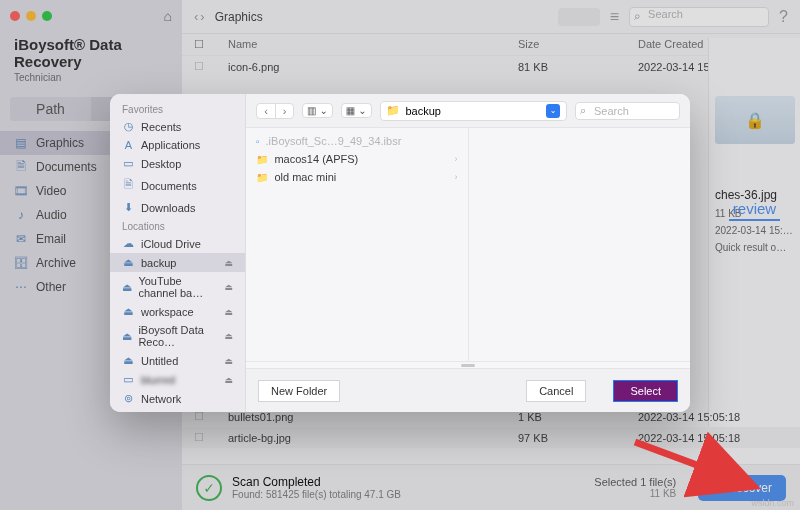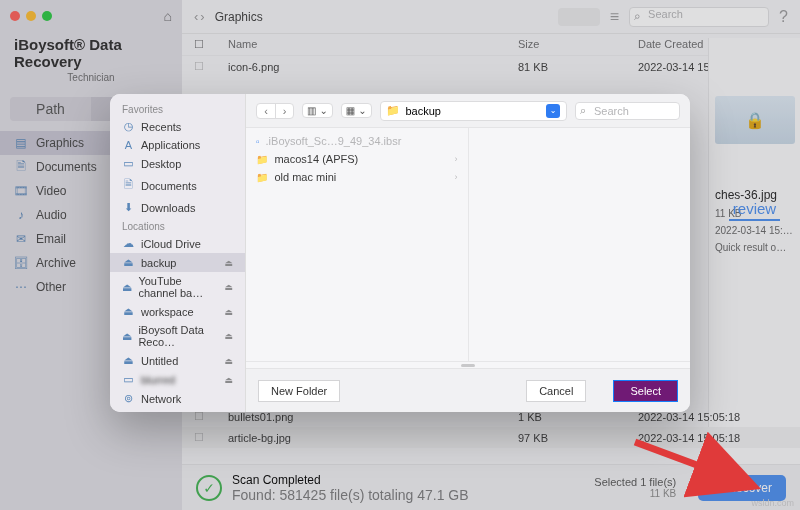--- a/index.html
+++ b/index.html
@@ -7,21 +7,21 @@
 
   .window { width: 800px; height: 510px; position: relative; background: #f6f6f8; display: flex; }
 
   
   .app-sidebar { width: 182px; height: 100%; background: #e0dee4; display: flex; flex-direction: column; }
   .titlebar { display: flex; align-items: center; padding: 8px 10px; gap: 6px; }
   .dot { width: 10px; height: 10px; border-radius: 50%; }
   .dot.red { background:#ff5f57; } .dot.yellow { background:#febc2e; } .dot.green { background:#28c840; }
   .home { margin-left: auto; color:#6b6b6d; font-size:14px;}
   .brand { padding: 4px 14px 0; font-size: 15px; font-weight:600; color:#2a2a2a; }
-  .brand small { font-size:10px; font-weight:400; color:#6b6b6d; display:block; margin-top:2px;text-align:center;}
+  .brand small { font-size:10px; font-weight:400; color:#6b6b6d; display:block; margin-top:2px;}
   .tabs { display:flex; margin:14px 10px 10px; }
   .tab { flex:1; text-align:center; font-size:14px; padding:4px 0; background:#d3d1d9; border-radius:4px 0 0 4px; color:#555;}
   .tab.active { background:#c7c5cf; border-radius:0 4px 4px 0; }
   .nav { display:flex; flex-direction:column; }
   .nav-item { display:flex; align-items:center; gap:8px; padding:5px 14px; font-size:12px; color:#454545; }
   .nav-item.sel { background:#c7c5d2; }
   .nav-item .ico { width:14px; height:12px; display:inline-flex; align-items:center; justify-content:center; color:#5a87b8; font-size:12px; }
 
   
   .main { flex:1; display:flex; flex-direction:column; background:#f5f5f7; position:relative; }
@@ -37,21 +37,21 @@
   .col-head { display:flex; padding:4px 12px; font-size:11px; color:#6b6b6d; border-bottom:1px solid #ececee; }
   .col-head .c1 { width:34px;} .col-head .c2{flex:1;} .col-head .c3{width:120px;} .col-head .c4{width:150px;}
 
   .row { display:flex; align-items:center; padding:4px 12px; font-size:11px; color:#3a3a3a; }
   .row .c1{width:34px; color:#b5b5b7;} .row .c2{flex:1;} .row .c3{width:120px;} .row .c4{width:150px;}
   .row.alt { background:#efeff1; }
 
   .statusbar { position:absolute; left:0; right:0; bottom:0; height:46px; border-top:1px solid #e5e5e7; background:#f0f0f2; display:flex; align-items:center; padding:0 14px; gap:10px; }
   .status-ico { width:26px; height:26px; border:2px solid #3fb24f; border-radius:50%; color:#3fb24f; display:flex; align-items:center; justify-content:center; font-size:14px;}
   .status-text { font-size:12px; }
-  .status-text small { display:block; font-size:14px; color:#7a7a7c;}
+  .status-text small { display:block; font-size:10px; color:#7a7a7c;}
   .sel-info { margin-left:auto; text-align:right; font-size:11px; color:#555;}
   .sel-info small{display:block; font-size:10px; color:#888;}
   .recover-btn { margin-left:12px; background:#4a8ef0; color:#fff; border:none; border-radius:5px; padding:6px 14px; font-size:12px; display:flex; align-items:center; gap:5px;}
 
   
   .preview-panel { position:absolute; right:0; top:38px; bottom:46px; width:92px; background:#f9f9fb; border-left:1px solid #e6e6e8; font-size:10px; color:#666; padding:110px 6px 6px;}
   .preview-panel .pv-img { width:80px; height:48px; background:linear-gradient(180deg,#dfeaf4,#c9d8e6); border-radius:3px; position:absolute; top:58px; left:6px; display:flex; align-items:center; justify-content:center;}
   .preview-panel .pv-img::after{content:"🔒"; font-size:16px;}
   .pv-tab { position:absolute; top:160px; left:20px; right:20px; text-align:center; border-bottom:2px solid #4a8ef0; color:#4a8ef0; padding:2px 0; font-size:15px;}
   .pv-line { margin-top:6px; white-space:nowrap; overflow:hidden; text-overflow:ellipsis;}

